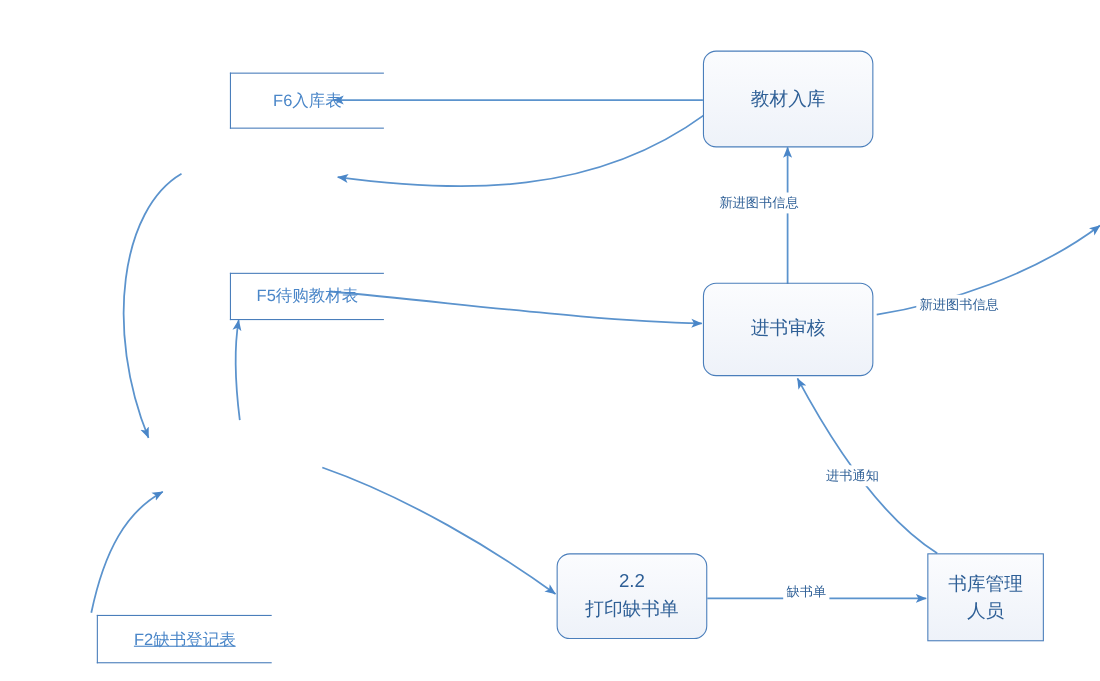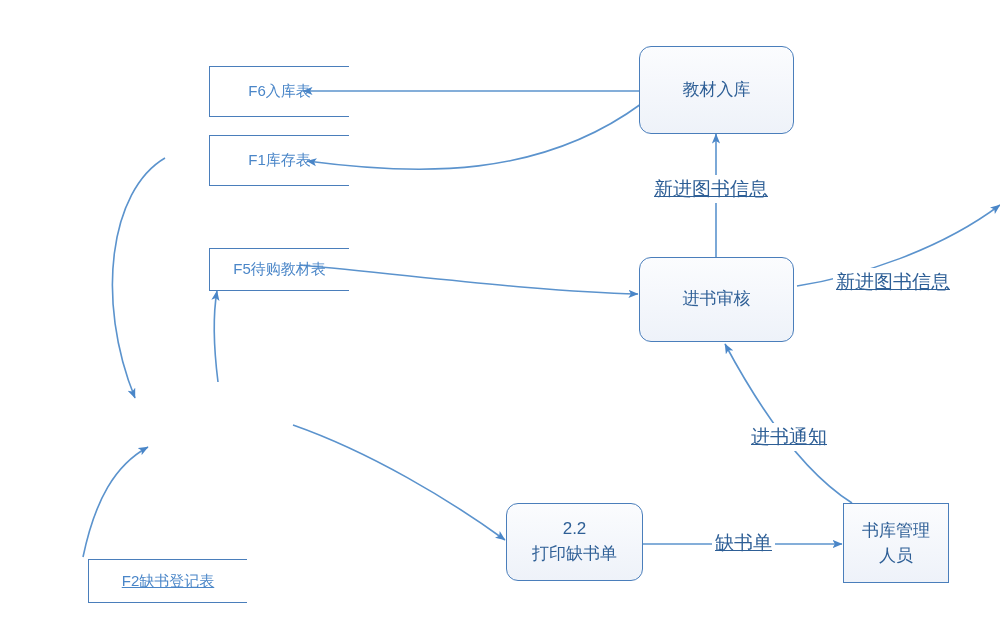--- a/index.html
+++ b/index.html
@@ -47,25 +47,24 @@
     color:#4a86c8;
     font-size:15px;
     text-align:center;
     justify-content:center;
     margin-left:44px;
   }
 
   .edge-label{
     position:absolute;
     color:#2e5f96;
-    font-size:19px;
+    font-size:12px;
     white-space:nowrap;
     background:#ffffff;
     padding:1px 3px;
-    text-decoration:underline;
   }
 </style>
 </head>
 <body>
 
 <div id="canvas">
 
   <svg class="edges" viewBox="0 0 1000 619" xmlns="http://www.w3.org/2000/svg">
     <defs>
       <marker id="ah" markerWidth="11" markerHeight="9" refX="9.5" refY="4.5" orient="auto" markerUnits="userSpaceOnUse">
@@ -96,23 +95,20 @@
       <path d="M 293,425 C 370,452 450,500 505,540" marker-end="url(#ah)"></path>
 
       <path d="M 643,544 L 842,544" marker-end="url(#ah)"></path>
     </g>
   </svg>
 
   <div class="node store" style="left:165px;top:66px;width:140px;height:51px;">
     <span>F6入库表</span>
   </div>
 
-  <div class="node store" style="left:165px;top:135px;width:140px;height:51px;">
-    <span>F1库存表</span>
-  </div>
 
   <div class="node store" style="left:165px;top:248px;width:140px;height:43px;">
     <span>F5待购教材表</span>
   </div>
 
   <div class="node store" style="left:44px;top:559px;width:159px;height:44px;text-decoration:underline;">
     <span>F2缺书登记表</span>
   </div>
 
   <div class="node process" style="left:639px;top:46px;width:155px;height:88px;">

